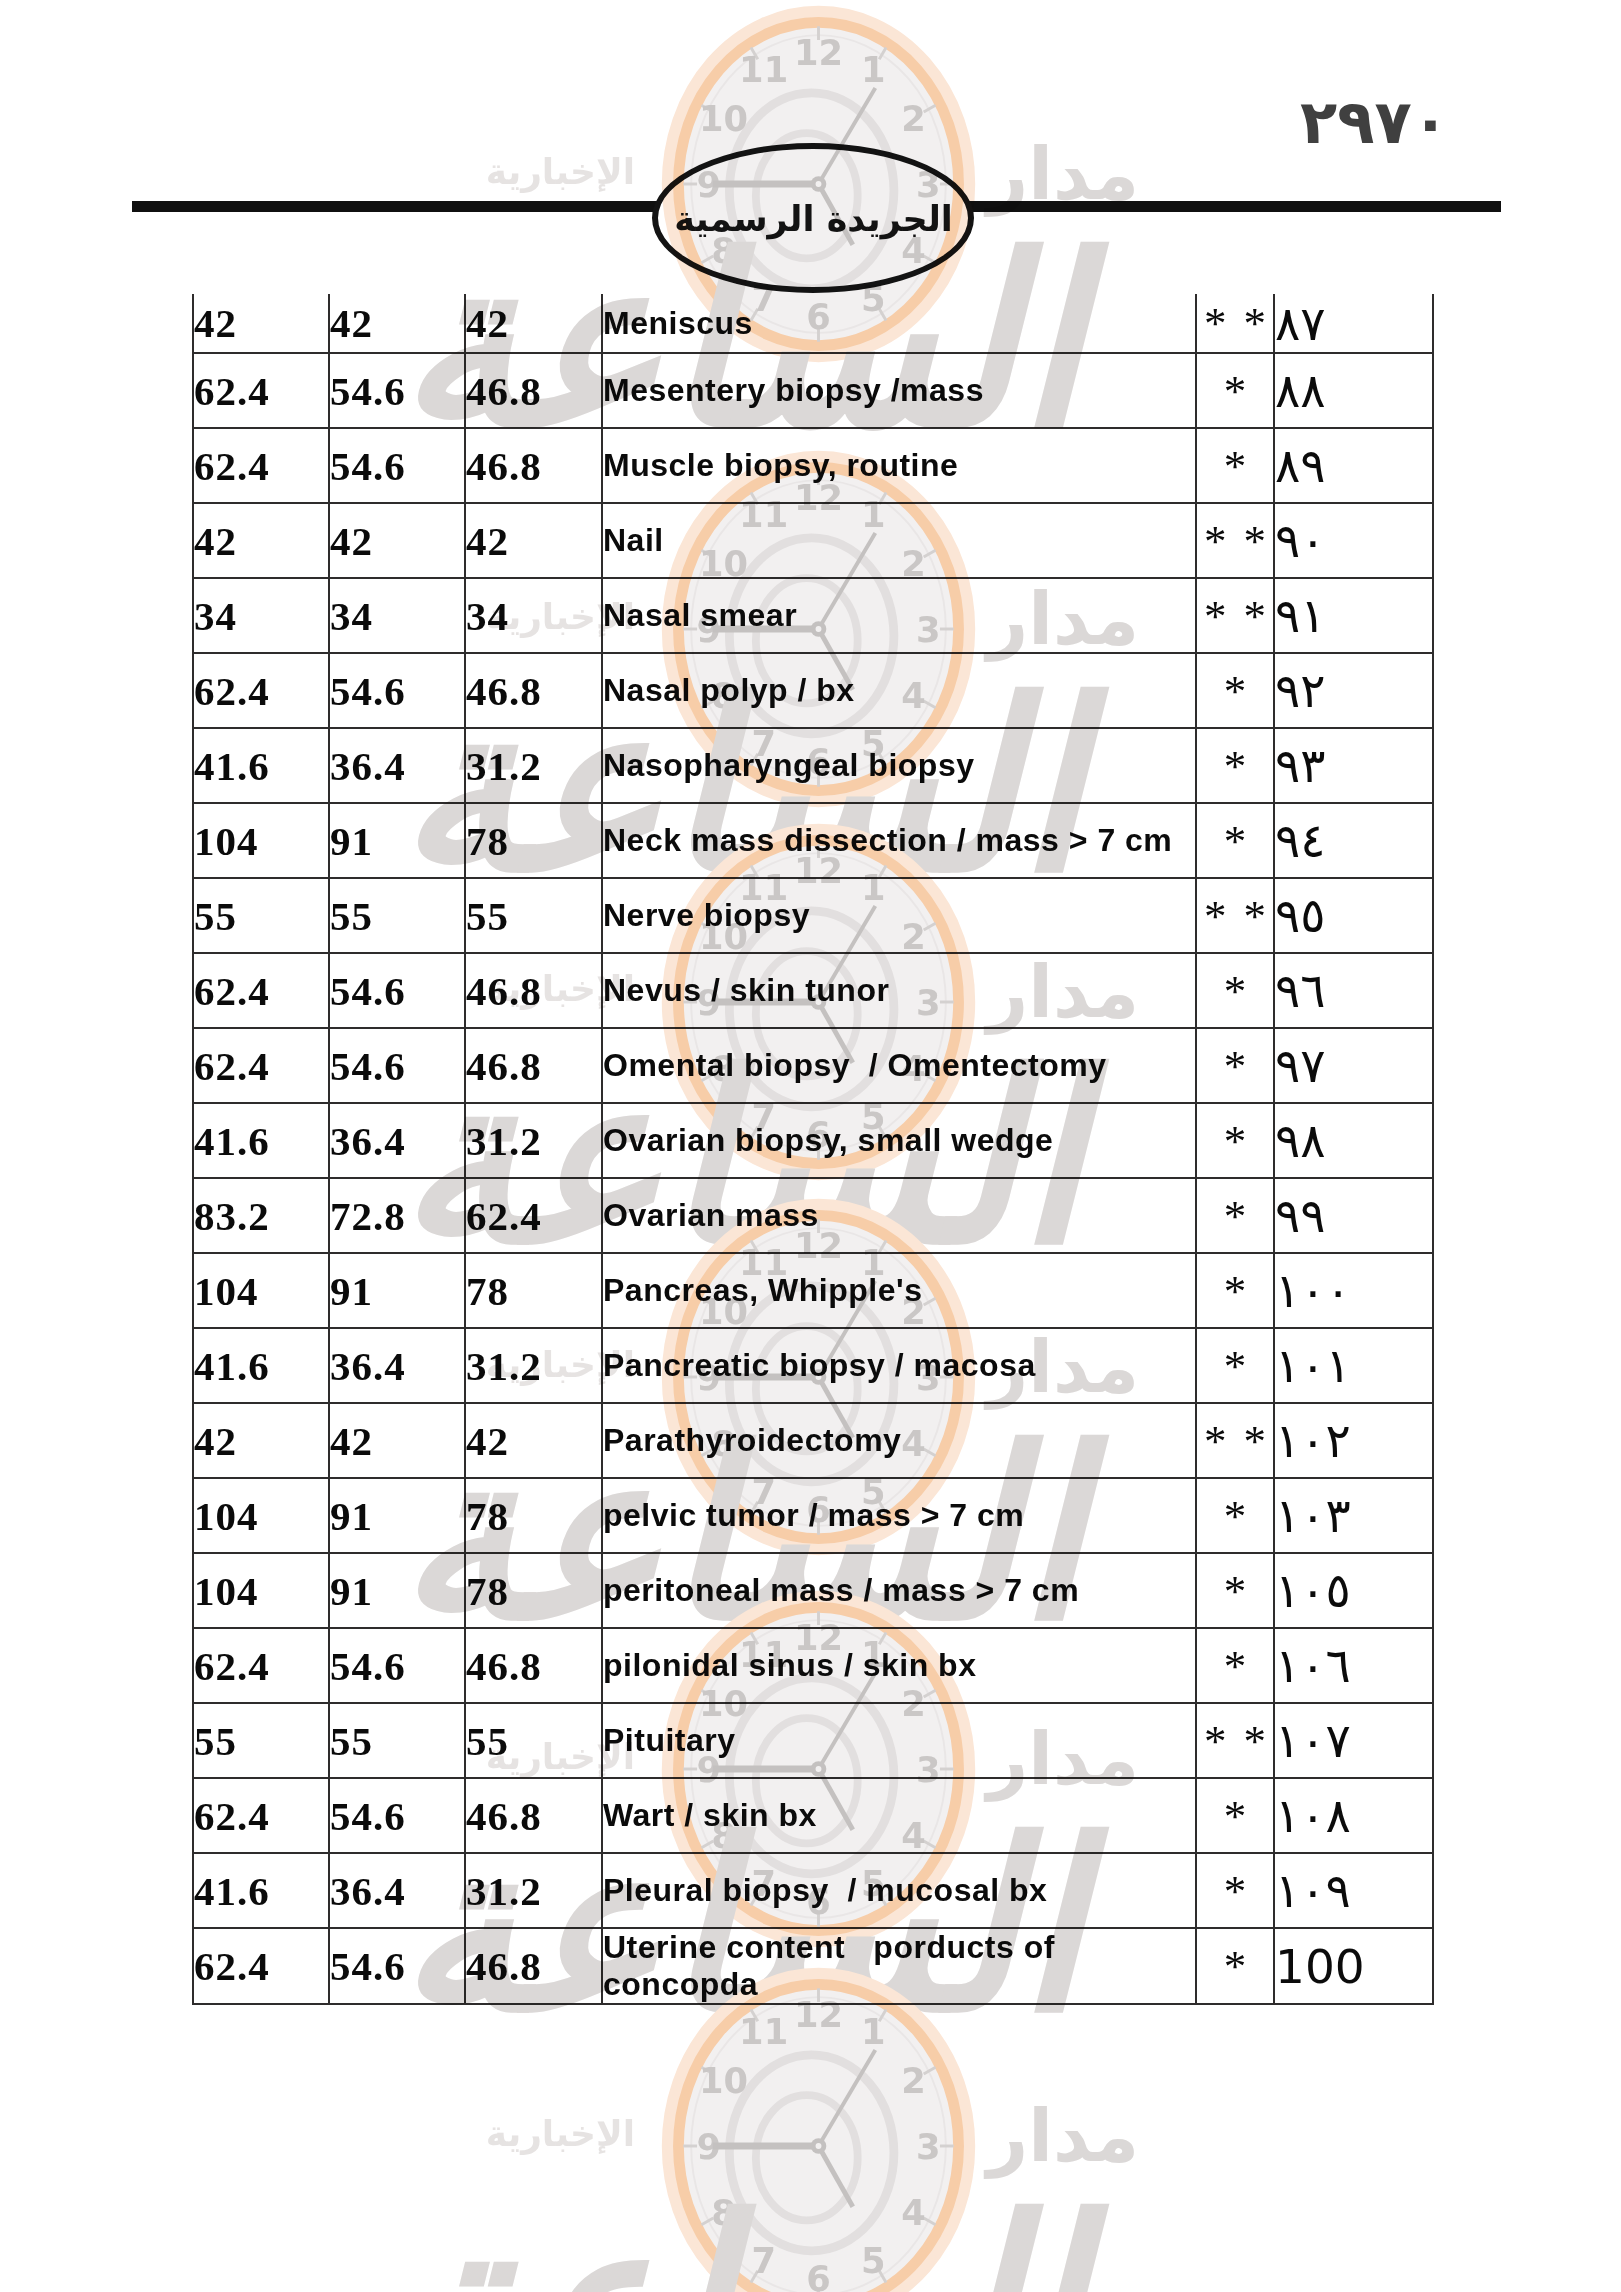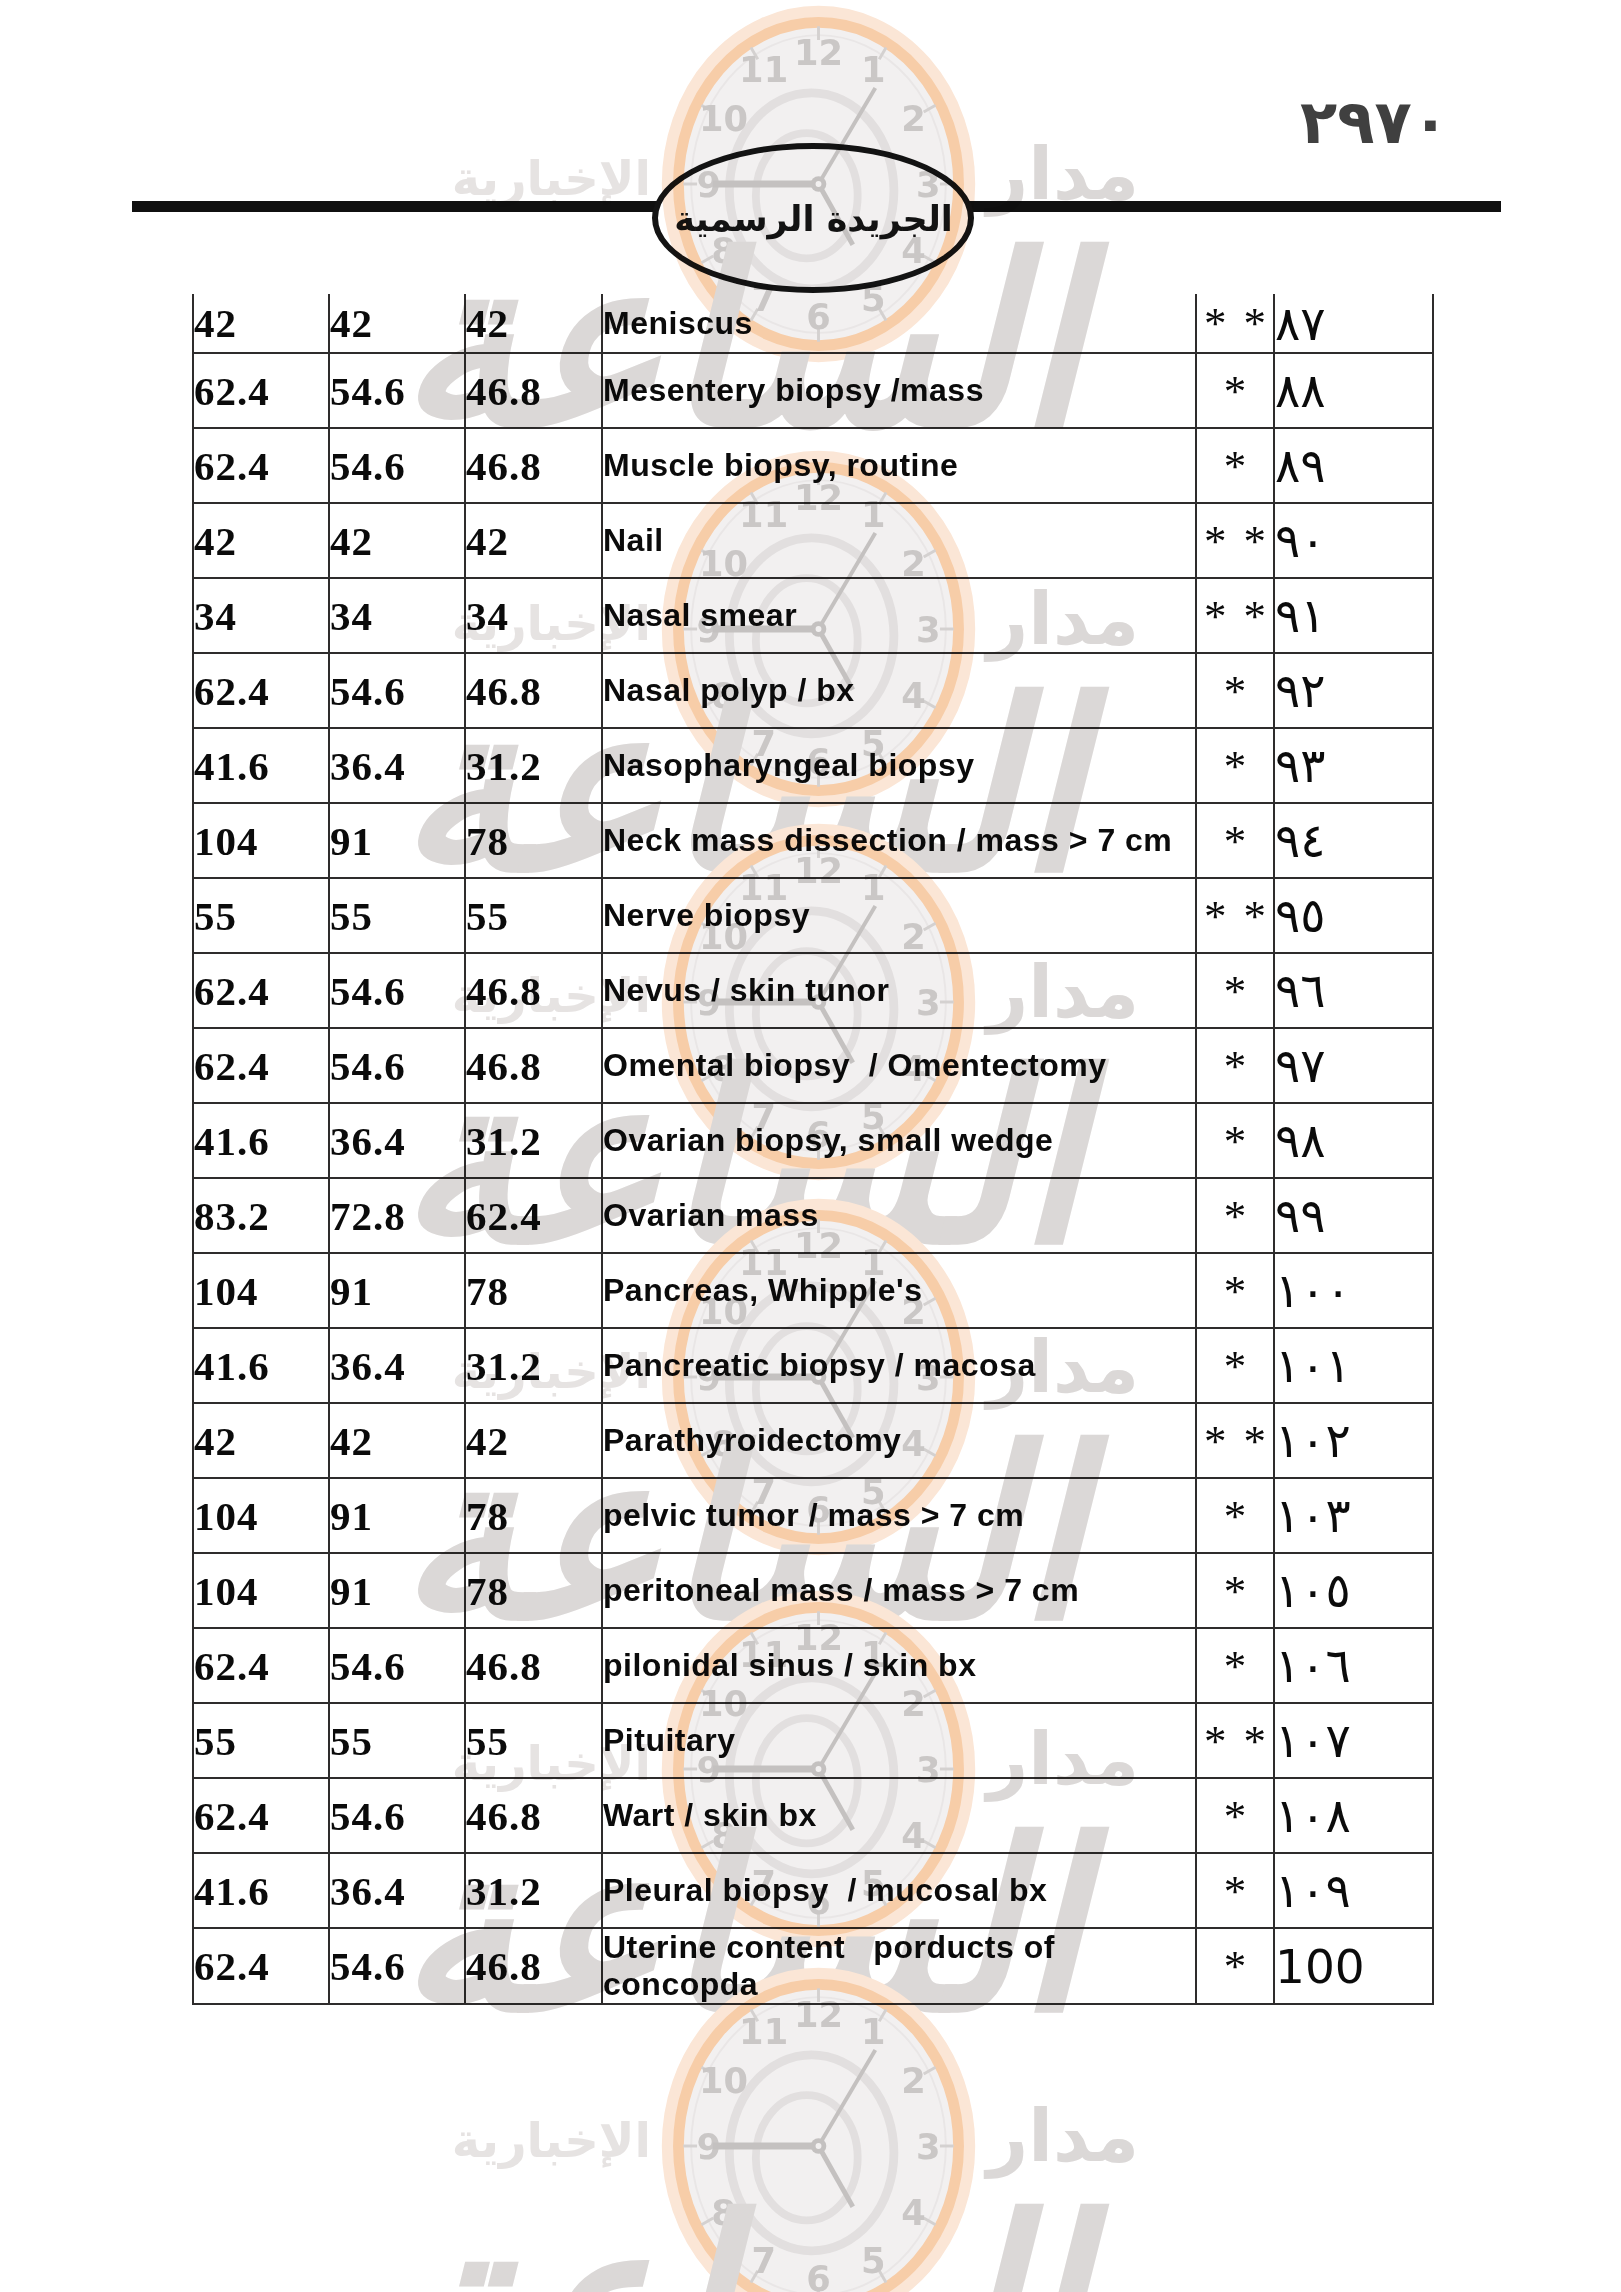--- a/index.html
+++ b/index.html
@@ -23,21 +23,21 @@
   .c-fee{font:700 41px "Liberation Serif",serif;padding-left:16.7px;letter-spacing:1px;}
   .c-proc{font:700 32px "Liberation Sans",sans-serif;padding-left:16.7px;letter-spacing:0.5px;white-space:pre-wrap;}
   .c-star{text-align:center;font:400 45px "Liberation Serif",serif;word-spacing:5.9px;}
   .c-num{text-align:left;font:400 47px "DejaVu Sans",sans-serif;}
   
   #watermarks{position:absolute;left:0;top:0;width:1621px;height:2293px;z-index:6;
         pointer-events:none;mix-blend-mode:multiply;}
   .wm-instance{position:absolute;left:0;top:0;}
   .wm-clock{position:absolute;width:333px;height:392px;}
   .wm-word{position:absolute;text-align:center;line-height:1.05;font-family:"DejaVu Sans",sans-serif;font-weight:700;}
-  .wm-sub{width:181px;font-size:48px;}
+  .wm-sub{width:181px;font-size:36px;}
   .wm-top{width:196px;font-size:72px;}
   .wm-main{width:814px;font-size:235px;line-height:1.1;font-style:italic;}
 </style>
 </head>
 <body>
 
 <div class="page">
   <div class="rule"></div>
   <div class="oval"></div>
   <div class="oval-text" dir="rtl">الجريدة الرسمية</div>

